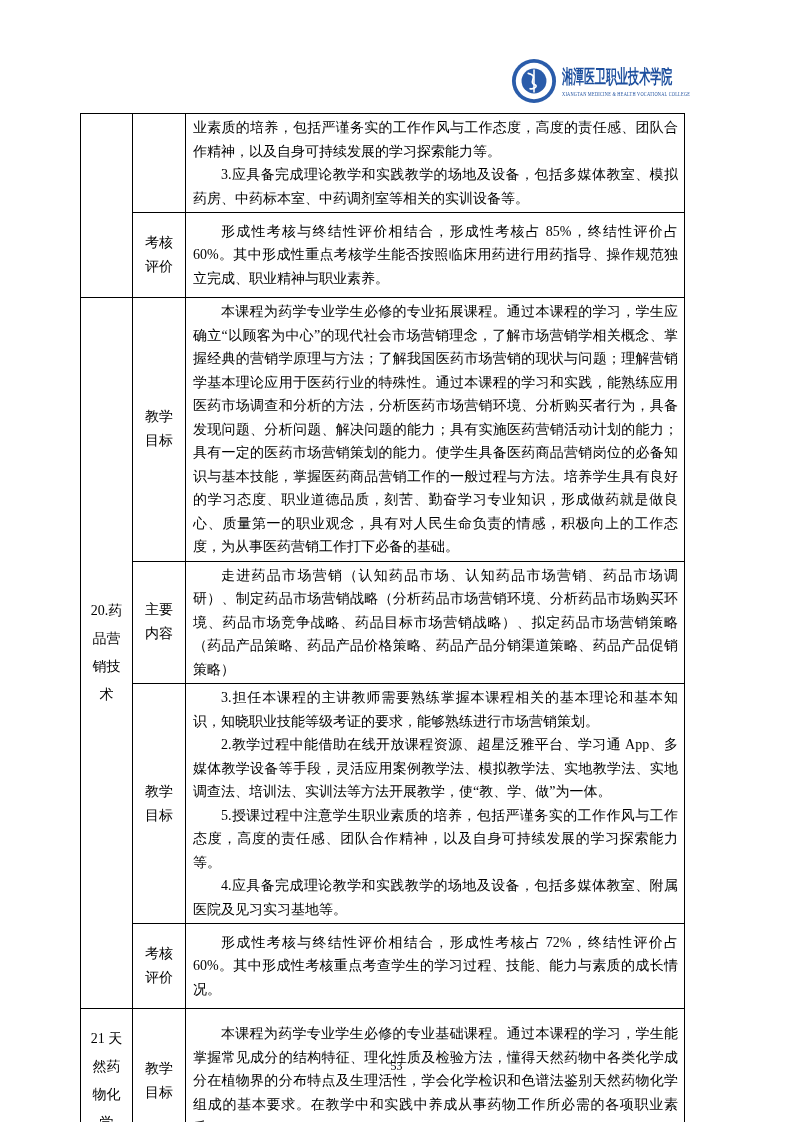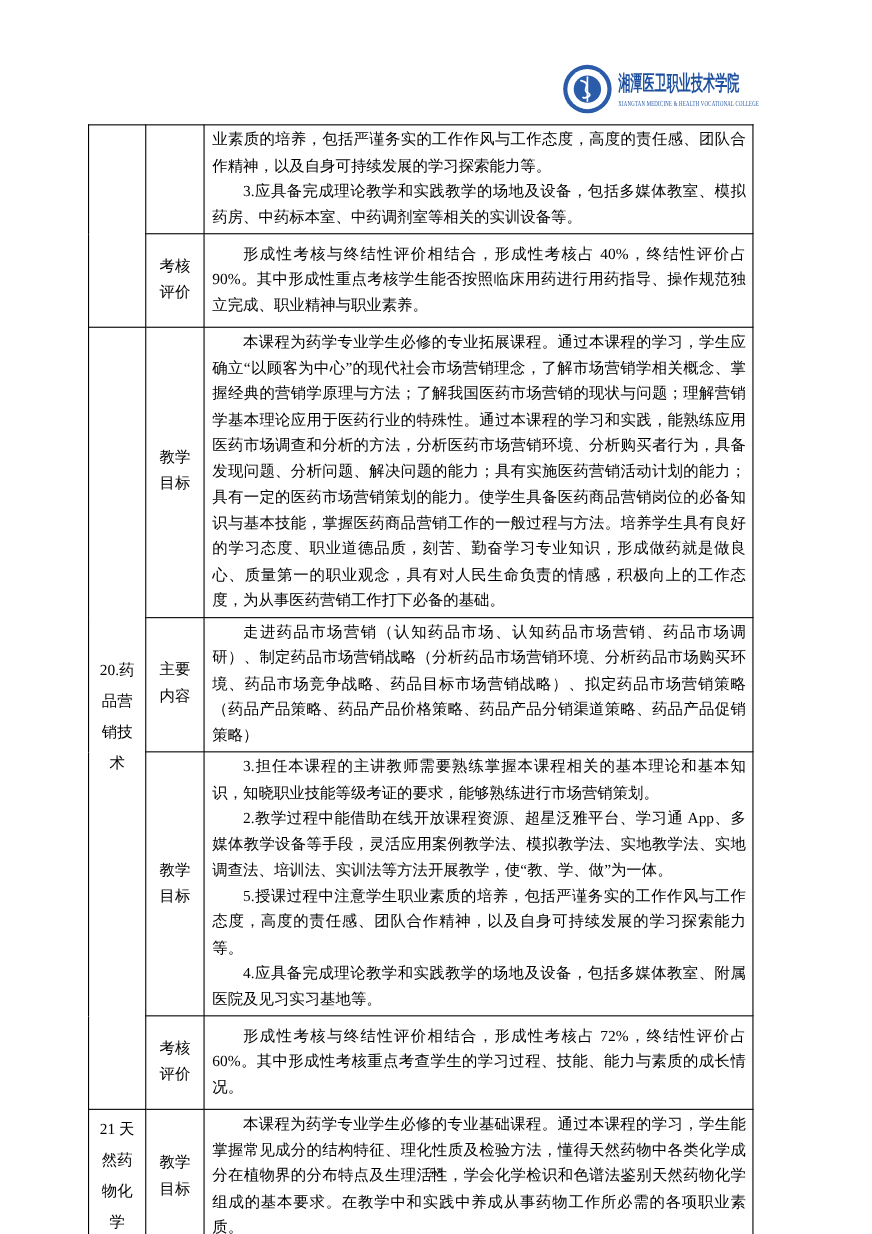--- a/index.html
+++ b/index.html
@@ -61,21 +61,21 @@
   .content-cell {
     padding: 2px 6px 2px 7px;
     line-height: 23.5px;
     text-align: justify;
   }
   .content-cell .para { text-indent: 2em; }
   .content-cell .para.no-indent { text-indent: 0; }
   .label-cell { text-align: center; padding: 18px 2px; line-height: 24px; }
   .section-label { width: 28px; margin: 0 auto; text-align: center; }
   .course-cell { text-align: center; padding: 2px 2px; line-height: 28px; }
-  .course-label { width: 38px; margin: 3px auto; text-align: center; overflow-wrap: break-word; }
+  .course-label { width: 38px; margin: 14px auto; text-align: center; overflow-wrap: break-word; }
 
   
   .page-number {
     position: absolute;
     top: 1028px;
     left: 0;
     width: 100%;
     text-align: center;
     font-size: 12px;
     margin-top: 31px;
@@ -121,21 +121,21 @@
           <p class="para no-indent">业素质的培养，包括严谨务实的工作作风与工作态度，高度的责任感、团队合作精神，以及自身可持续发展的学习探索能力等。</p>
           <p class="para">3.应具备完成理论教学和实践教学的场地及设备，包括多媒体教室、模拟药房、中药标本室、中药调剂室等相关的实训设备等。</p>
         </td>
       </tr>
 
       <tr style="height:72px">
         <td class="label-cell">
           <div class="section-label">考核评价</div>
         </td>
         <td class="content-cell">
-          <p class="para">形成性考核与终结性评价相结合，形成性考核占 40%，终结性评价占 90%。其中形成性重点考核学生能否按照临床用药进行用药指导、操作规范独立完成、职业精神与职业素养。</p>
+          <p class="para">形成性考核与终结性评价相结合，形成性考核占 85%，终结性评价占 60%。其中形成性重点考核学生能否按照临床用药进行用药指导、操作规范独立完成、职业精神与职业素养。</p>
         </td>
       </tr>
 
       <tr style="height:263px">
         <td class="course-cell" rowspan="4">
           <div class="course-label">20.药品营销技术</div>
         </td>
         <td class="label-cell">
           <div class="section-label">教学目标</div>
         </td>

